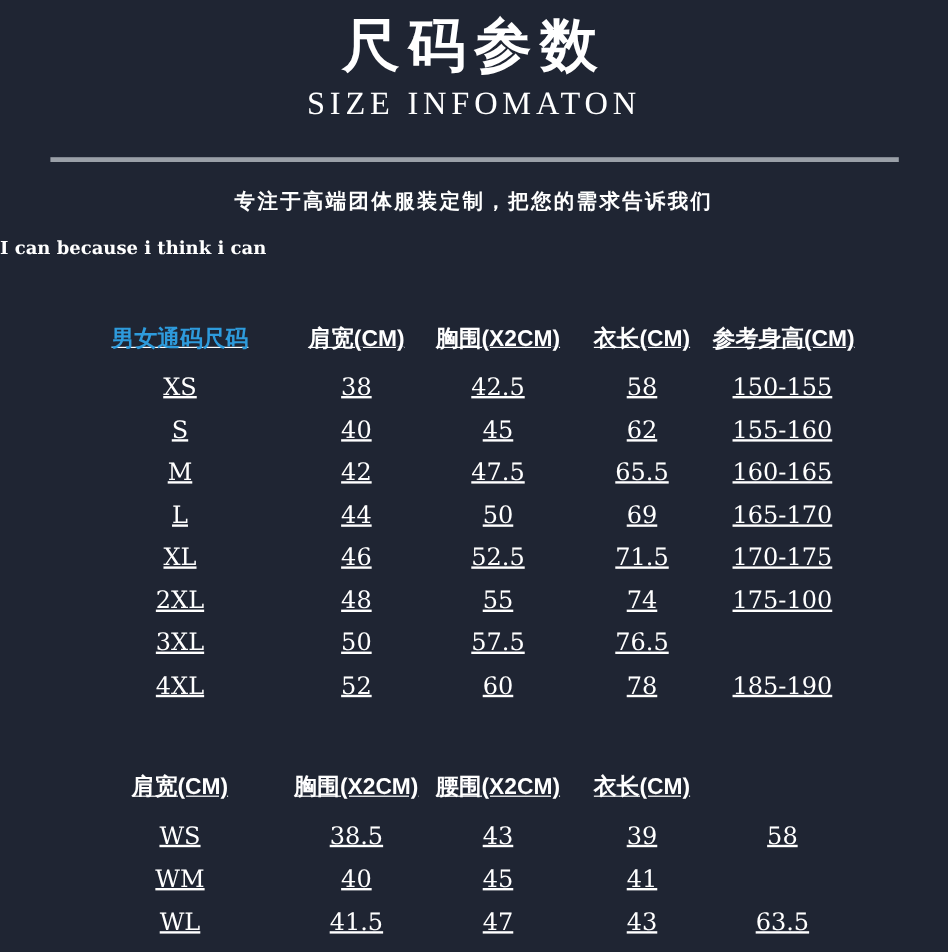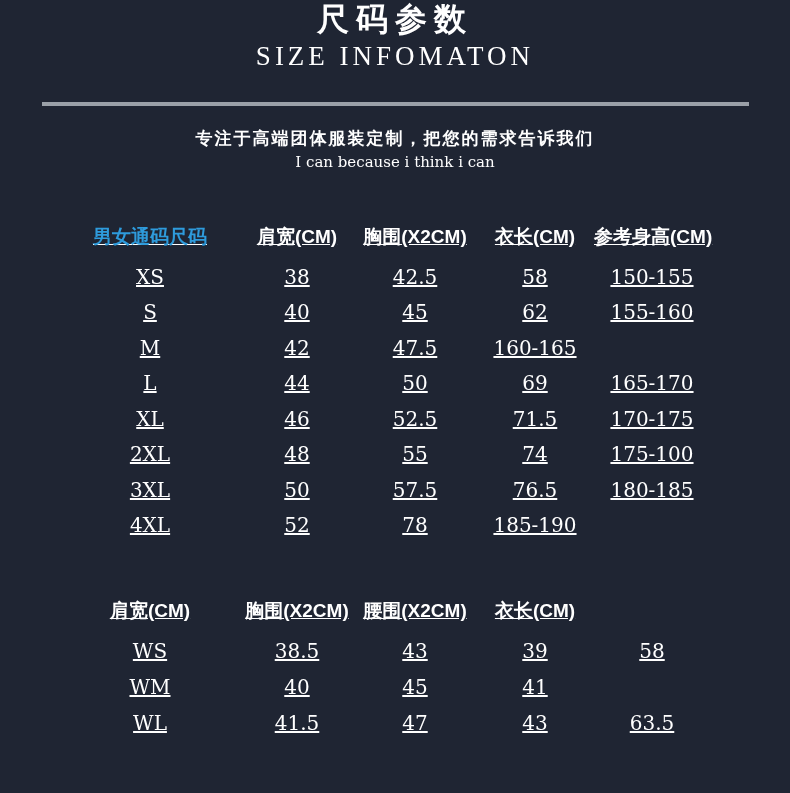--- a/index.html
+++ b/index.html
@@ -4,24 +4,25 @@
 <style>
   * { margin: 0; padding: 0; box-sizing: border-box; }
   html, body { width: 790px; height: 793px; }
   body {
     background: var(--bg, #1F2533);
     color: #FFFFFF;
     overflow: hidden;
     font-family: "Liberation Sans", sans-serif;
   }
   .title-cn {
+    padding-top: 10px;
     text-align: center;
     font-family: "DejaVu Serif", serif;
     font-weight: bold;
-    font-size: 32px;
+    font-size: 48px;
     letter-spacing: 7px;
     line-height: 1.2;
   }
   .title-en {
     text-align: center;
     font-family: Liberation Serif, serif;
     font-size: 27px;
     letter-spacing: 4px;
     margin-top: 2px;
     line-height: 1.2;
@@ -35,25 +36,25 @@
   .slogan-cn {
     text-align: center;
     font-family: "Liberation Sans", sans-serif;
     font-weight: bold;
     font-size: 17px;
     letter-spacing: 2px;
     margin-top: 23px;
     line-height: 1.2;
   }
   .slogan-en {
-    text-align: center;
     font-family: "DejaVu Serif", serif;
     font-size: 15px;
-    margin-top: 4px;
+    margin-top: 20px;
     line-height: 1.2;
+    font-weight: bold;
   }
   .size-table { margin-left: 60px; text-decoration: underline; }
   .table-unisex { margin-top: 44px; }
   .table-women { margin-top: 46px; }
   .row {
     display: grid;
     grid-template-columns: 180px 114px 122px 118px 116px;
     align-items: center;
     height: 35.5px;
   }
@@ -104,20 +105,21 @@
     <div class="cell">S</div>
     <div class="cell">40</div>
     <div class="cell">45</div>
     <div class="cell">62</div>
     <div class="cell">155-160</div>
   </div>
   <div class="row">
     <div class="cell">M</div>
     <div class="cell">42</div>
     <div class="cell">47.5</div>
+    <div class="cell">65.5</div>
     <div class="cell">160-165</div>
   </div>
   <div class="row">
     <div class="cell">L</div>
     <div class="cell">44</div>
     <div class="cell">50</div>
     <div class="cell">69</div>
     <div class="cell">165-170</div>
   </div>
   <div class="row">
@@ -132,25 +134,25 @@
     <div class="cell">48</div>
     <div class="cell">55</div>
     <div class="cell">74</div>
     <div class="cell">175-100</div>
   </div>
   <div class="row">
     <div class="cell">3XL</div>
     <div class="cell">50</div>
     <div class="cell">57.5</div>
     <div class="cell">76.5</div>
-    <div class="cell">180-185</div>
   </div>
   <div class="row">
     <div class="cell">4XL</div>
     <div class="cell">52</div>
+    <div class="cell">60</div>
     <div class="cell">78</div>
     <div class="cell">185-190</div>
   </div>
 </div>
 
 <div class="size-table table-women">
   <div class="row header-row">
     <div class="cell">肩宽(CM)</div>
     <div class="cell">胸围(X2CM)</div>
     <div class="cell">腰围(X2CM)</div>

